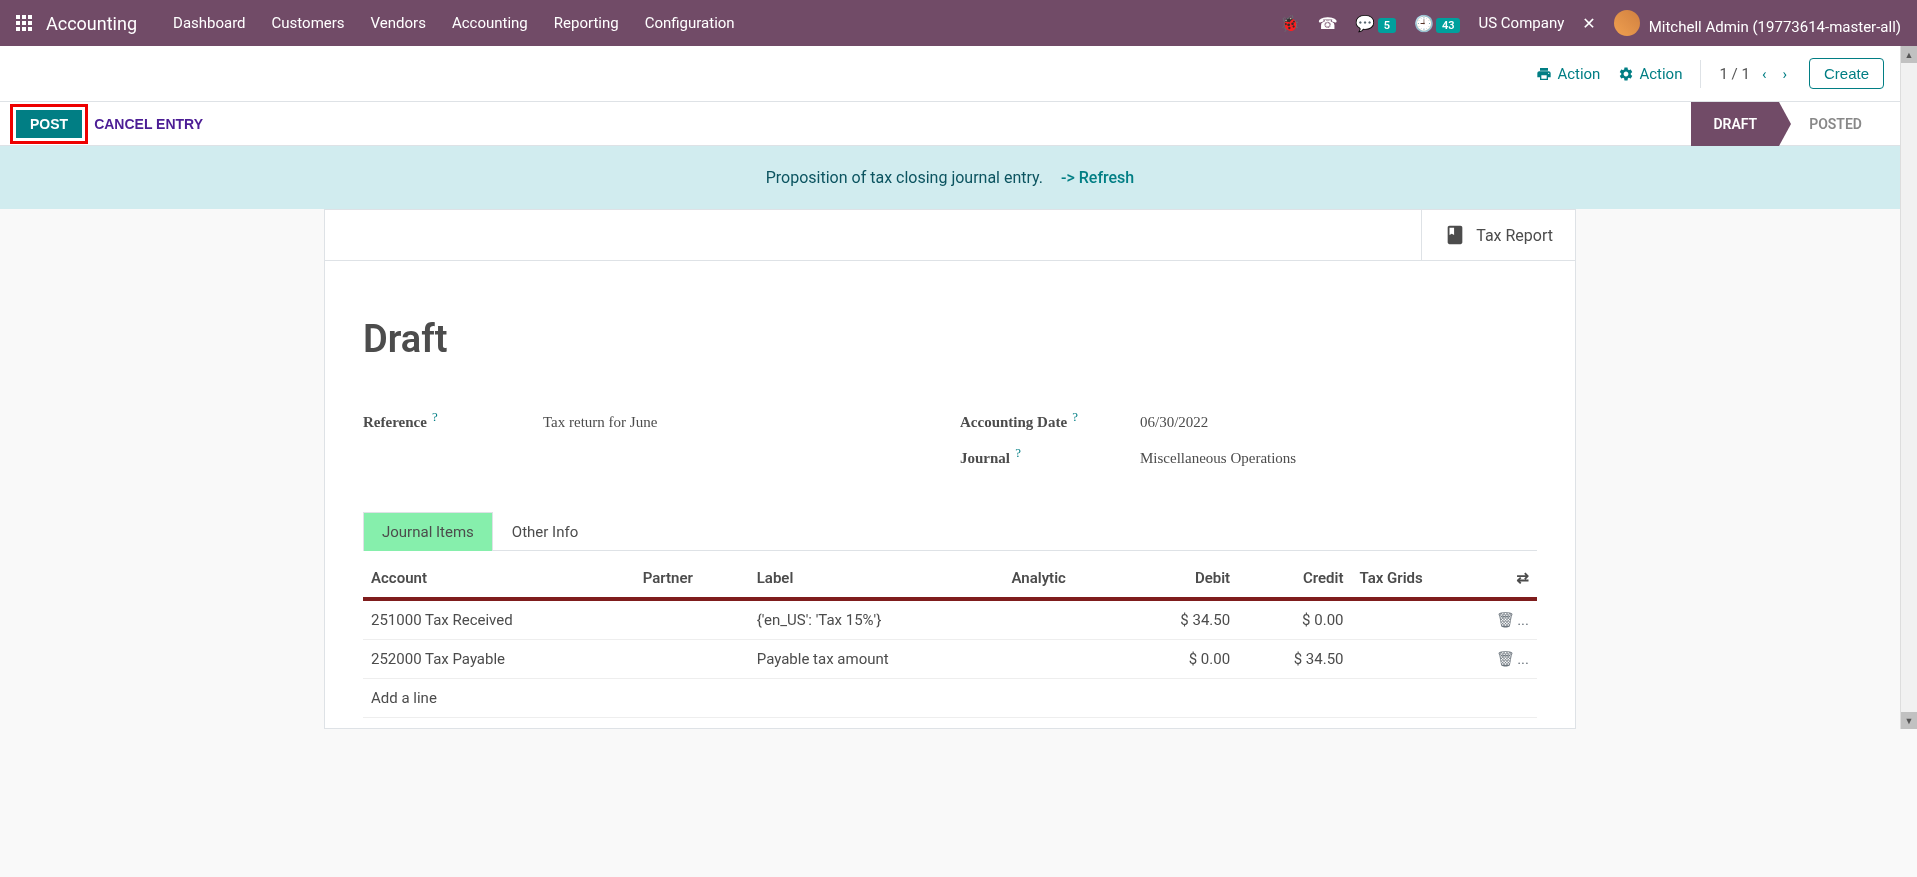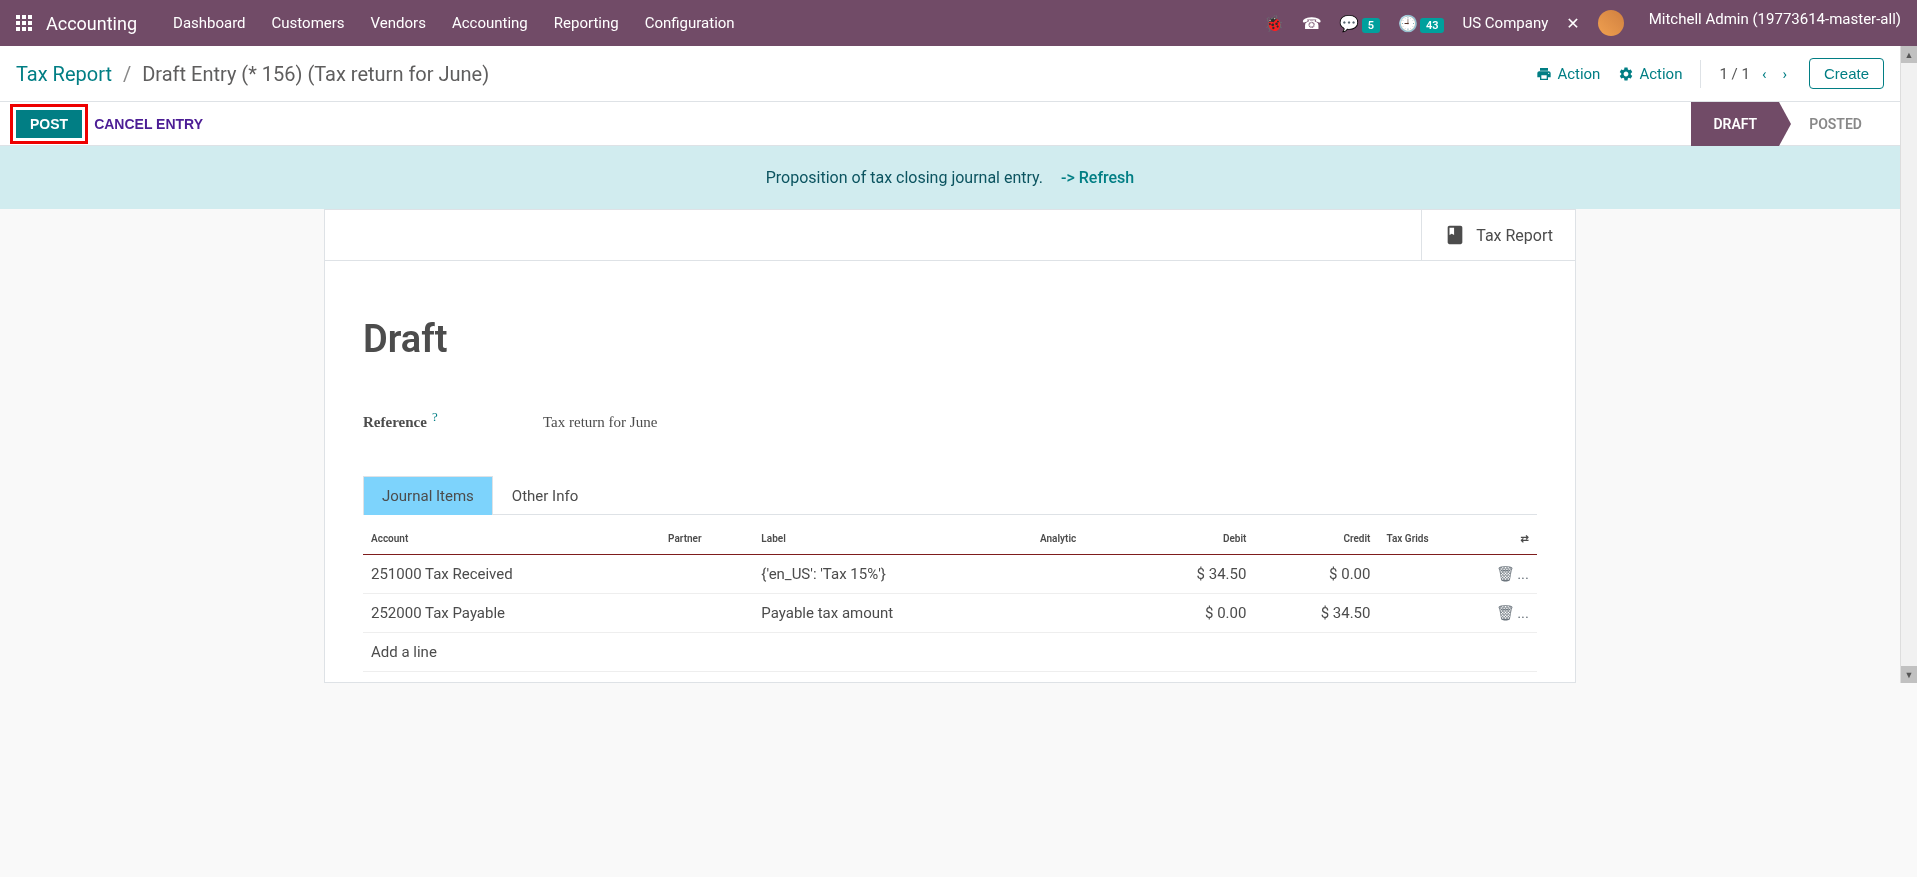--- a/index.html
+++ b/index.html
@@ -9,21 +9,21 @@
 .topnav { background: #714B67; color: #fff; height: 46px; display: flex; align-items: center; padding: 0 16px; gap: 6px; }
 .apps-icon { display: grid; grid-template-columns: repeat(3, 4px); grid-template-rows: repeat(3, 4px); gap: 2px; margin-right: 8px; cursor: pointer; }
 .apps-icon span { background: #fff; width: 4px; height: 4px; }
 .brand { font-size: 18px; font-weight: 400; margin-right: 18px; color: #fff; }
 .navmenu { display: flex; gap: 2px; }
 .navmenu a { color: #fff; text-decoration: none; padding: 6px 12px; border-radius: 4px; font-size: 15px; }
 .nav-spacer { flex: 1; }
 .nav-right { display: flex; align-items: center; gap: 18px; }
 .nav-icon { color: #fff; cursor: pointer; font-size: 16px; position: relative; }
 .badge-green { background: #00A09D; color: #fff; font-size: 11px; padding: 1px 6px; border-radius: 3px; margin-left: 2px; font-weight: 600; }
-.nav-user { display: flex; align-items: flex-start; gap: 25px; cursor: pointer; }
+.nav-user { display: flex; align-items: flex-end; gap: 9px; cursor: pointer; }
 .avatar { width: 26px; height: 26px; border-radius: 50%; background: linear-gradient(45deg,#f0a050,#d08040); display: inline-block; }
 
 
 .controlbar { background: #fff; border-bottom: 1px solid #dee2e6; padding: 12px 16px; display: flex; align-items: center; }
 .breadcrumb { font-size: 20px; color: #5f5e5e; }
 .breadcrumb a { color: #017e84; text-decoration: none; }
 .breadcrumb .sep { color: #888; margin: 0 6px; }
 .cb-spacer { flex: 1; }
 .cb-actions { display: flex; align-items: center; gap: 18px; }
 .cb-link { color: #017e84; cursor: pointer; font-size: 15px; display: flex; align-items: center; gap: 5px; }
@@ -62,25 +62,25 @@
 .fieldgrid { display: flex; gap: 20px; margin-bottom: 30px; font-family: Liberation Serif, serif; }
 .fieldcol { flex: 1; }
 .fieldrow { display: flex; margin-bottom: 14px; align-items: baseline; }
 .fieldlabel { width: 180px; font-weight: 600; color: #4c4c4c; font-size: 15px; }
 .fieldlabel sup { color: #017e84; font-weight: normal; cursor: help; font-size: 13px; margin-left: 2px; }
 .fieldvalue { color: #4c4c4c; font-size: 15px; }
 
 
 .tabs { display: flex; border-bottom: 1px solid #dee2e6; margin-top: 30px; }
 .tab { padding: 10px 18px; cursor: pointer; font-size: 15px; color: #4c4c4c; border: 1px solid transparent; border-bottom: none; position: relative; top: 1px; }
-.tab.active { border-color: #dee2e6; border-top: 1px solid #dee2e6; background: #7dd3fc; }
+.tab.active { border-color: #dee2e6; border-top: 1px solid #dee2e6; background: #86efac; }
 
 
 .jtable { width: 100%; border-collapse: collapse; margin-top: 8px; }
-.jtable th { text-align: left; font-weight: 600; padding: 10px 8px; border-bottom: 1px solid #7f1d1d; font-size: 10px; color: #4c4c4c; }
+.jtable th { text-align: left; font-weight: 600; padding: 10px 8px; border-bottom: 4px solid #7f1d1d; font-size: 15px; color: #4c4c4c; }
 .jtable th.num, .jtable td.num { text-align: right; }
 .jtable td { padding: 10px 8px; border-bottom: 1px solid #eee; font-size: 15px; color: #4c4c4c; }
 .addline { color: #017e84; cursor: pointer; padding: 10px 8px; font-size: 15px; margin-left: 48px; }
 .trash-icon { color: #6c757d; cursor: pointer; }
 .trash-icon::after { content: "..."; color: #6c757d; margin-left: 2px; }
 .opt-icon { cursor: pointer; }
 
 
 .page { display: flex; }
 .main-area { flex: 1; }
@@ -124,25 +124,20 @@
       <span class="avatar"></span>
       <span style="font-size:15px;">Mitchell Admin (19773614-master-all)</span>
     </div>
   </div>
 </div>
 
 <div class="page">
 <div class="main-area">
 
 <div class="controlbar">
-  <div class="breadcrumb">
-    <a href="#">Tax Report</a>
-    <span class="sep">/</span>
-    <span>Draft Entry (* 156) (Tax return for June)</span>
-  </div>
   <div class="cb-spacer"></div>
   <div class="cb-actions">
     <span class="cb-link">
       <svg width="16" height="16" viewBox="0 0 24 24" fill="currentColor">
               <path d="M19 8H5c-1.66 0-3 1.34-3 3v6h4v4h12v-4h4v-6c0-1.66-1.34-3-3-3zm-3 11H8v-5h8v5zm3-7c-.55 0-1-.45-1-1s.45-1 1-1 1 .45 1 1-.45 1-1 1zm-1-9H6v4h12V3z"></path>
             </svg>
       <span>Action</span>
     </span>
     <span class="cb-link">
       <svg width="16" height="16" viewBox="0 0 24 24" fill="currentColor">
@@ -192,20 +187,30 @@
     <div class="sheet-body">
       <h1 class="draft-title">Draft</h1>
 
       <div class="fieldgrid">
         <div class="fieldcol">
           <div class="fieldrow">
             <div class="fieldlabel"><span>Reference</span><sup> ?</sup></div>
             <div class="fieldvalue">Tax return for June</div>
           </div>
         </div>
+        <div class="fieldcol">
+          <div class="fieldrow">
+            <div class="fieldlabel"><span>Accounting Date</span><sup> ?</sup></div>
+            <div class="fieldvalue">06/30/2022</div>
+          </div>
+          <div class="fieldrow">
+            <div class="fieldlabel"><span>Journal</span><sup> ?</sup></div>
+            <div class="fieldvalue">Miscellaneous Operations</div>
+          </div>
+        </div>
       </div>
 
       <div class="tabs">
         <div class="tab active">Journal Items</div>
         <div class="tab">Other Info</div>
       </div>
 
       <table class="jtable">
         <thead>
           <tr>

